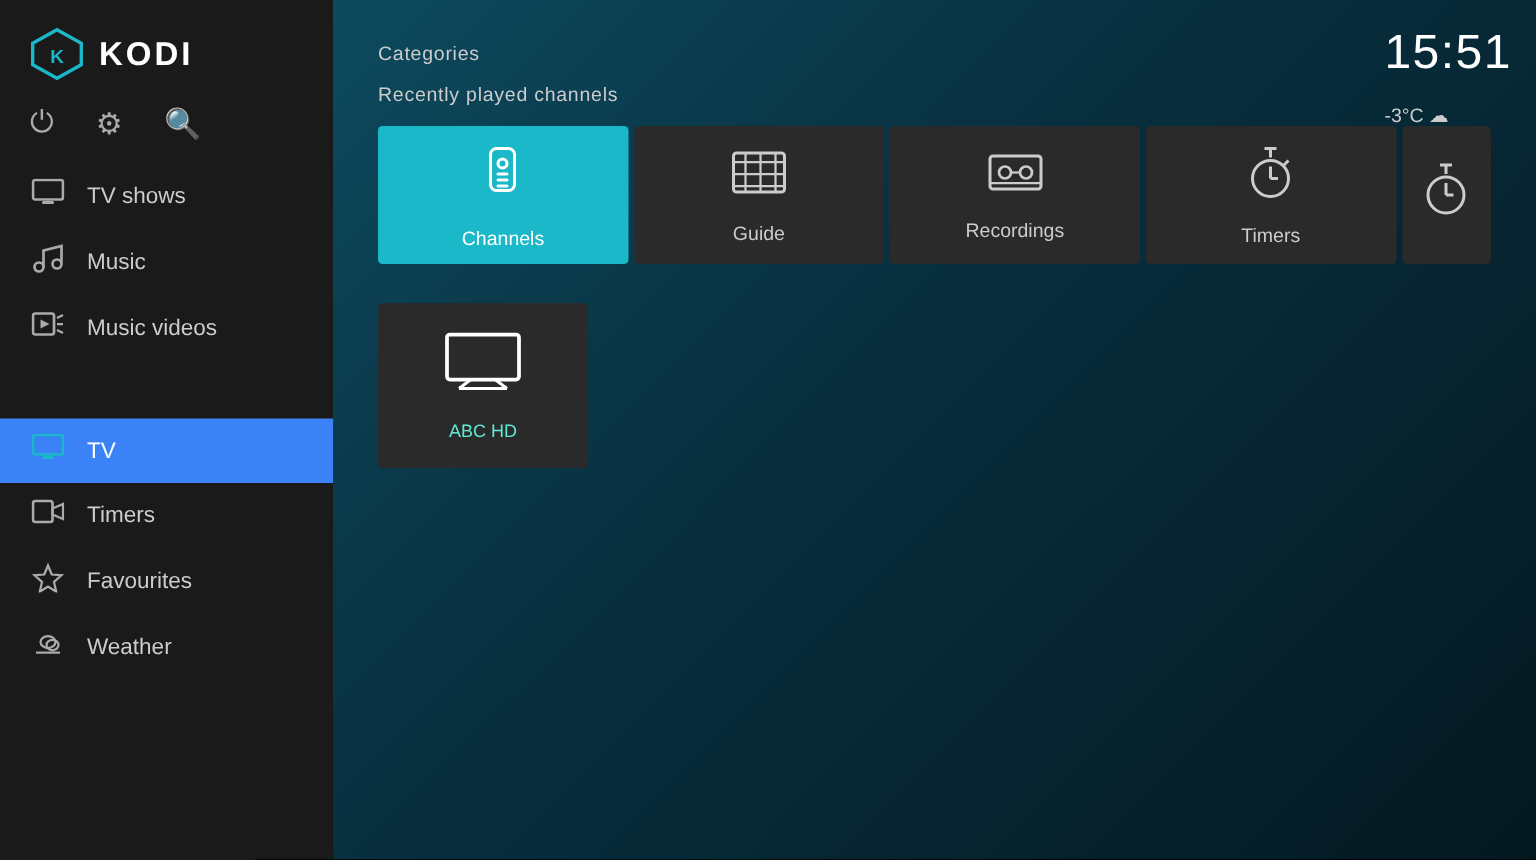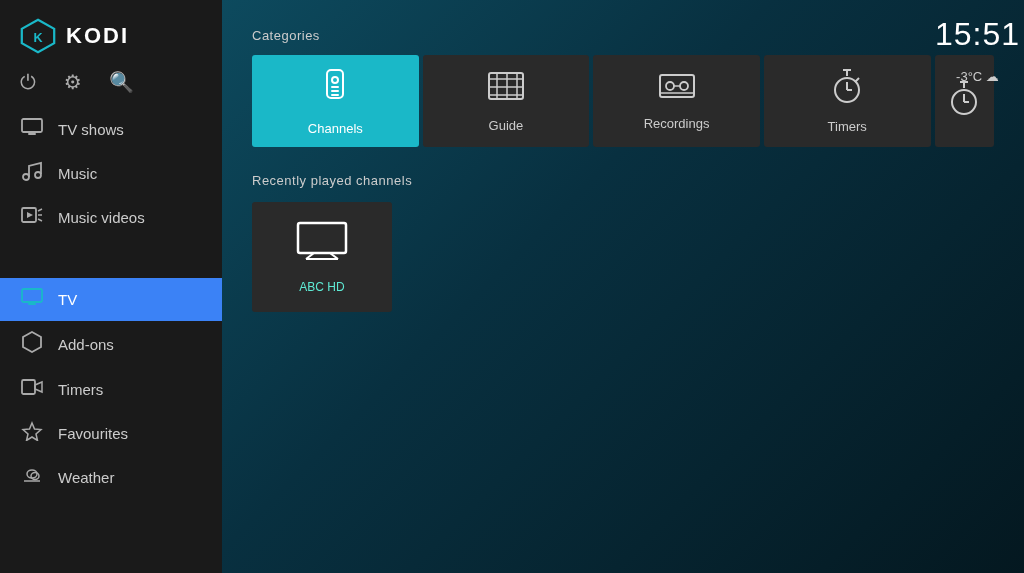--- a/index.html
+++ b/index.html
@@ -88,22 +88,22 @@
       background: linear-gradient(135deg, #0d4a5e 0%, #083040 40%, #041820 100%);
       position: relative;
       padding: 28px 30px;
       overflow: hidden;
     }
 
     
     #time-display {
       position: absolute;
       top: 16px;
-      right: 4px;
-      text-align: center;
+      right: 16px;
+      text-align: left;
       color: #fff;
     }
 
     #time-clock {
       font-size: 32px;
       font-weight: 300;
       letter-spacing: 1px;
     }
 
     #time-weather {
@@ -245,28 +245,20 @@
       <span class="nav-icon">
         <svg width="22" height="18" viewBox="0 0 22 18" fill="none" xmlns="http://www.w3.org/2000/svg">
           <rect x="1" y="1" width="20" height="13" rx="1.5" stroke="#1ab8c8" stroke-width="1.8" fill="none"></rect>
           <rect x="7" y="15" width="8" height="2" rx="1" fill="#1ab8c8"></rect>
         </svg>
       </span>
       <span class="nav-label" style="color:#fff;">TV</span>
     </div>
     <div class="nav-item">
       <span class="nav-icon">
-        <svg width="22" height="22" viewBox="0 0 22 22" fill="none" xmlns="http://www.w3.org/2000/svg">
-          <polygon points="11,1 20,6 20,16 11,21 2,16 2,6" stroke="#aaa" stroke-width="1.8" fill="none"></polygon>
-        </svg>
-      </span>
-      <span class="nav-label">Add-ons</span>
-    </div>
-    <div class="nav-item">
-      <span class="nav-icon">
         <svg width="22" height="18" viewBox="0 0 22 18" fill="none" xmlns="http://www.w3.org/2000/svg">
           <rect x="1" y="2" width="13" height="14" rx="1.5" stroke="#aaa" stroke-width="1.8" fill="none"></rect>
           <polygon points="14,7 21,4 21,14 14,11" stroke="#aaa" stroke-width="1.5" fill="none"></polygon>
         </svg>
       </span>
       <span class="nav-label">Timers</span>
     </div>
     <div class="nav-item">
       <span class="nav-icon">
         <svg width="22" height="20" viewBox="0 0 22 20" fill="none" xmlns="http://www.w3.org/2000/svg">
@@ -289,20 +281,22 @@
 </div>
 
 <div id="main">
 
   <div id="time-display">
     <div id="time-clock">15:51</div>
     <div id="time-weather">-3°C ☁</div>
   </div>
 
   <div id="categories-label">Categories</div>
+
+  <div id="recently-label">Recently played channels</div>
 
   <div id="categories-row">
 
     <div class="category-tile active">
       <span class="tile-icon">
         <svg width="40" height="40" viewBox="0 0 40 40" fill="none" xmlns="http://www.w3.org/2000/svg">
 
           <rect x="12" y="4" width="16" height="28" rx="4" stroke="white" stroke-width="2" fill="none"></rect>
           <circle cx="20" cy="14" r="3" stroke="white" stroke-width="2" fill="none"></circle>
           <rect x="16" y="20" width="8" height="2" rx="1" fill="white"></rect>
@@ -363,22 +357,20 @@
           <line x1="16" y1="22" x2="16" y2="14" stroke="#ccc" stroke-width="2"></line>
           <line x1="16" y1="22" x2="21" y2="22" stroke="#ccc" stroke-width="2"></line>
           <line x1="12" y1="2" x2="20" y2="2" stroke="#ccc" stroke-width="2"></line>
           <line x1="16" y1="2" x2="16" y2="8" stroke="#ccc" stroke-width="2"></line>
         </svg>
       </span>
     </div>
 
   </div>
 
-  <div id="recently-label">Recently played channels</div>
-
   <div id="recently-row">
     <div class="channel-tile">
       <span class="channel-icon">
         <svg width="52" height="40" viewBox="0 0 52 40" fill="none" xmlns="http://www.w3.org/2000/svg">
           <rect x="2" y="2" width="48" height="30" rx="2" stroke="white" stroke-width="2.5" fill="none"></rect>
           <line x1="18" y1="32" x2="10" y2="38" stroke="white" stroke-width="2"></line>
           <line x1="34" y1="32" x2="42" y2="38" stroke="white" stroke-width="2"></line>
           <line x1="10" y1="38" x2="42" y2="38" stroke="white" stroke-width="2"></line>
         </svg>
       </span>

